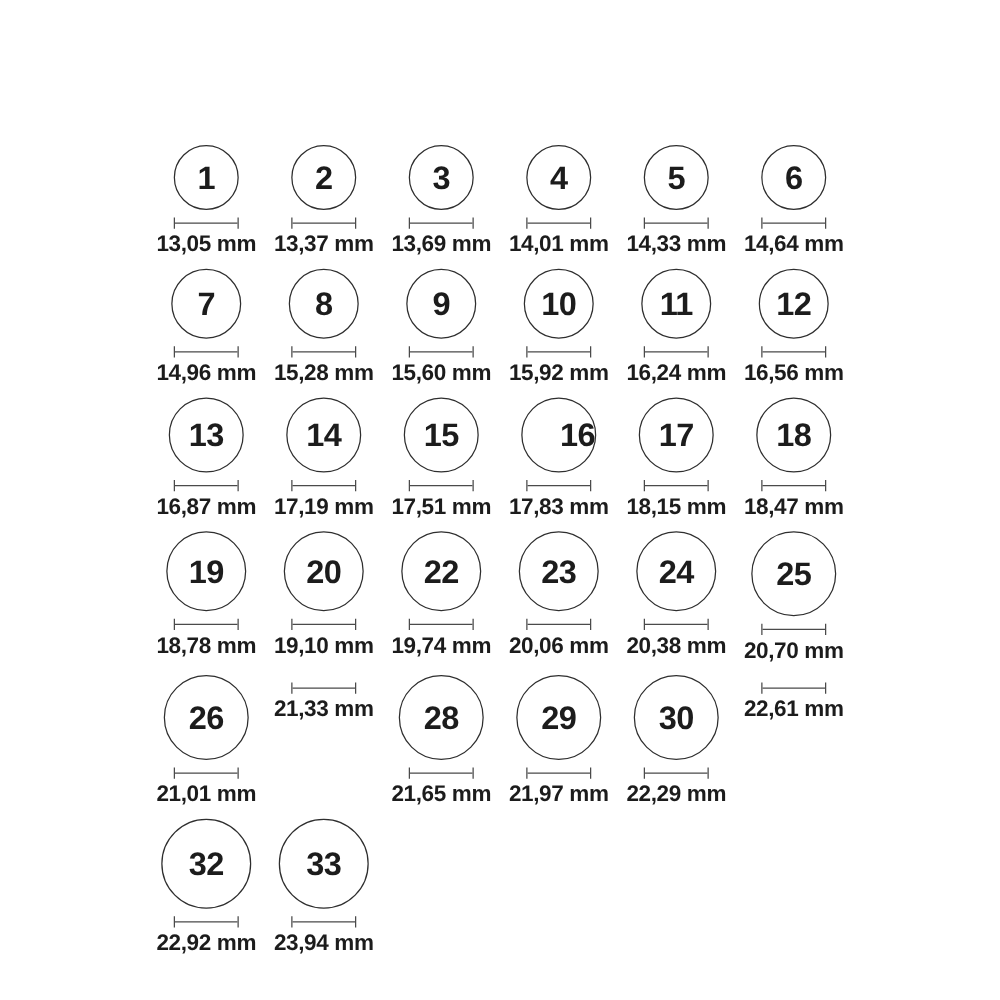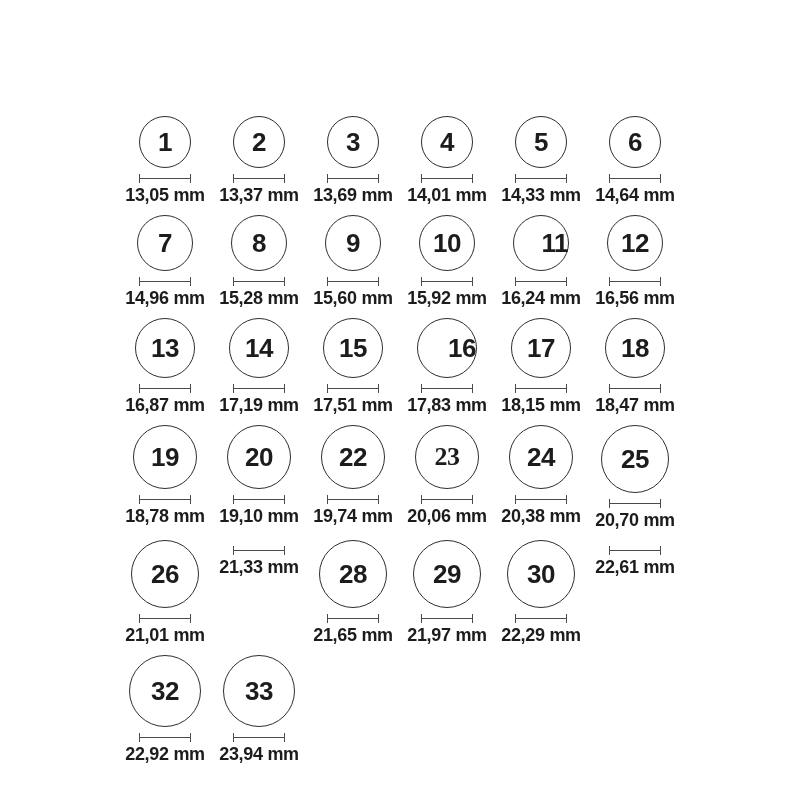--- a/index.html
+++ b/index.html
@@ -152,21 +152,21 @@
 
   <div class="cell">
     <div class="circle" style="width: 56px; height: 56px; align-items: center;">
       <span class="num">10</span>
     </div>
     <div class="dim"></div>
     <div class="label">15,92 mm</div>
   </div>
 
   <div class="cell">
-    <div class="circle" style="width: 56px; height: 56px; justify-content: flex-end;">
+    <div class="circle" style="width: 56px; height: 56px;">
       <span class="num">11</span>
     </div>
     <div class="dim"></div>
     <div class="label">16,24 mm</div>
   </div>
 
   <div class="cell">
     <div class="circle" style="width: 56px; height: 56px;">
       <span class="num">12</span>
     </div>
@@ -241,21 +241,21 @@
 
   <div class="cell">
     <div class="circle" style="width: 64px; height: 64px;">
       <span class="num">22</span>
     </div>
     <div class="dim"></div>
     <div class="label">19,74 mm</div>
   </div>
 
   <div class="cell">
-    <div class="circle" style="width: 64px; height: 64px; font-family: Liberation Serif, serif;">
+    <div class="circle" style="width: 64px; height: 64px;">
       <span class="num">23</span>
     </div>
     <div class="dim"></div>
     <div class="label">20,06 mm</div>
   </div>
 
   <div class="cell">
     <div class="circle" style="width: 64px; height: 64px;">
       <span class="num">24</span>
     </div>

